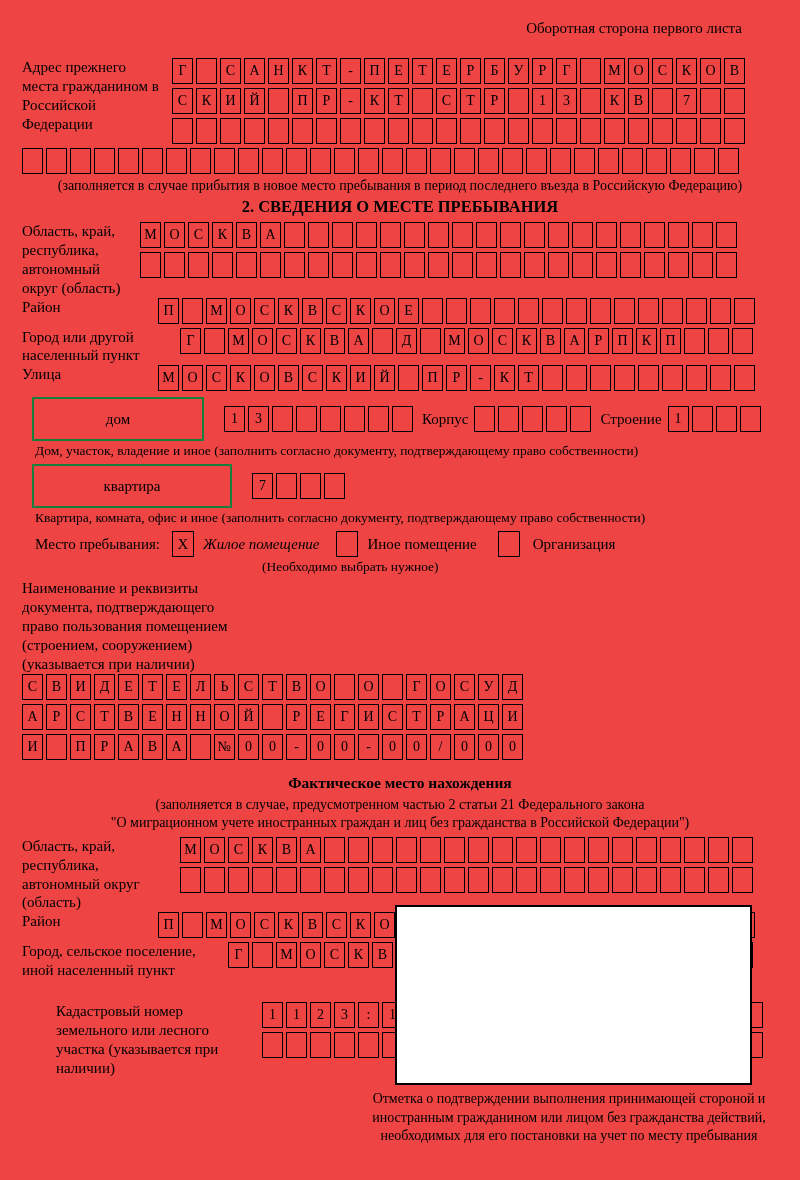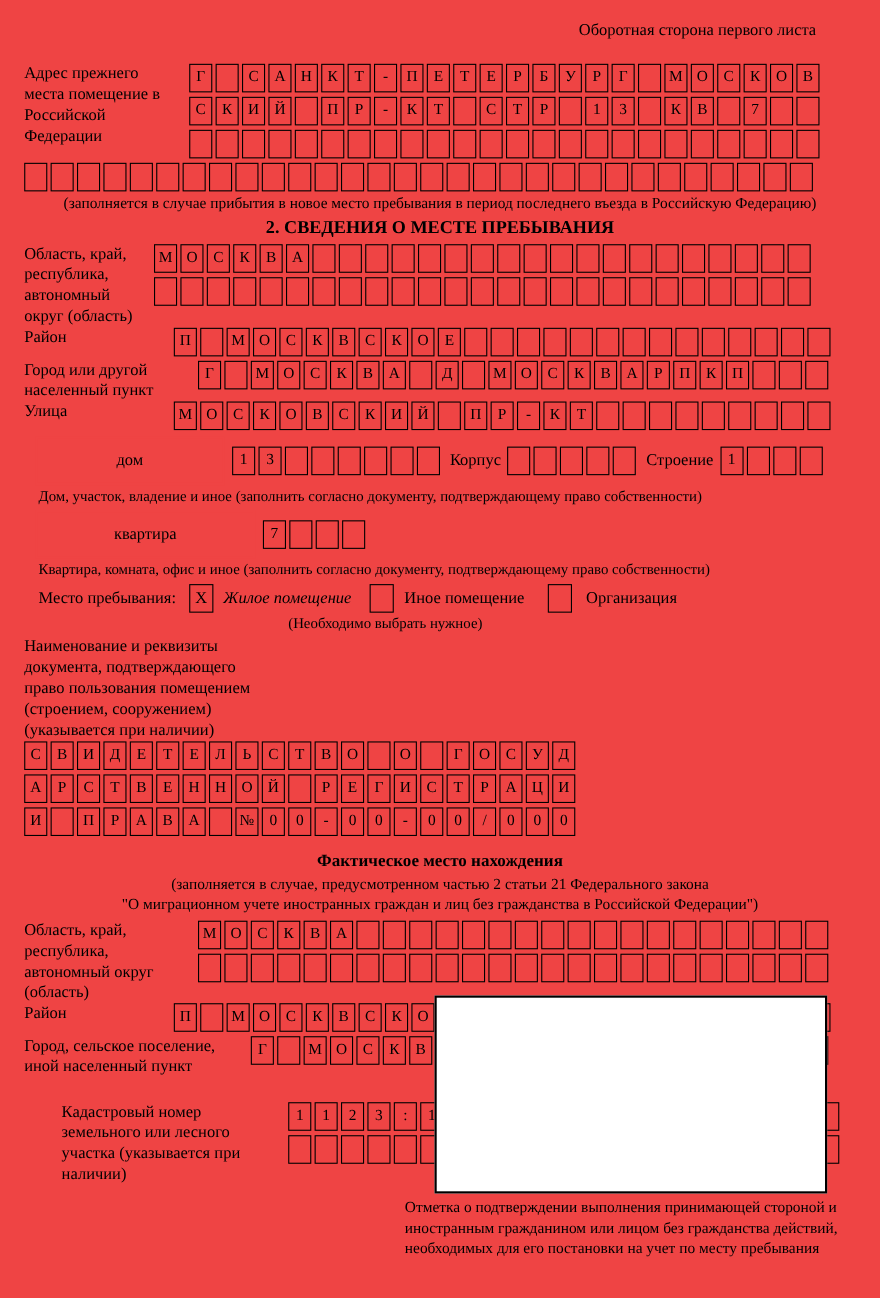--- a/index.html
+++ b/index.html
@@ -19,52 +19,52 @@
     box-sizing:border-box; flex:none; width:21px; height:26px;
     border:1.6px solid #000; margin-right:3px;
     display:flex; align-items:center; justify-content:center;
     font-size:14px;
   }
   .note-center{ text-align:center; font-size:14px; margin:1px 22px 2px 0; }
   .h2{ text-align:center; font-weight:bold; font-size:16.5px; margin:3px 22px 5px 0; }
   .h3{ text-align:center; font-weight:bold; font-size:15.5px; margin:10px 22px 5px 0; }
   .inline-row{ display:flex; align-items:center; margin:2px 0 2px 10px; }
   .wide-box{
-    box-sizing:border-box; height:44px; border:2px solid #ef4444;
+    box-sizing:border-box; height:44px; border:2px solid #15803d;
     display:flex; align-items:center; justify-content:center; flex:none;
-    margin-right:7px; font-size:15px;
+    margin-right:20px; font-size:15px;
   }
   .wb-dom{width:172px;} .wb-flat{width:200px;}
   .small-label{ font-size:15px; margin:0 6px; flex:none; }
   .hint{ font-size:13.5px; margin:1px 0 5px 13px; }
   .res-row{ display:flex; align-items:center; margin:3px 0 2px 13px; }
   .checkbox{
     box-sizing:border-box; width:22px; height:26px; border:1.6px solid #000;
     display:flex; align-items:center; justify-content:center; font-size:15px; flex:none;
   }
   .res-note{ font-size:13.5px; margin:0 0 4px 240px; }
   .stamp-box{
     position:absolute; left:395px; top:905px; width:357px; height:180px;
     border:2px solid #000; box-sizing:border-box; background:#fff;
   }
   .stamp-caption{
     position:absolute; left:368px; top:1090px; width:402px;
-    font-size:14px; line-height:1.33;
+    text-align:center; font-size:14px; line-height:1.33;
   }
   .mt14{margin-top:22px;justify-content:center;}
 </style>
 </head>
 <body>
 
 <div class="page">
 
   <div class="header-note">Оборотная сторона первого листа</div>
 
   <div class="blk" style="margin-top:21px;">
-    <div class="label w150">Адрес прежнего места помещение в Российской Федерации</div>
+    <div class="label w150">Адрес прежнего места гражданином в Российской Федерации</div>
     <div>
       <div class="cells">
           <div class="cell">Г</div>
           <div class="cell"></div>
           <div class="cell">С</div>
           <div class="cell">А</div>
           <div class="cell">Н</div>
           <div class="cell">К</div>
           <div class="cell">Т</div>
           <div class="cell">-</div>

